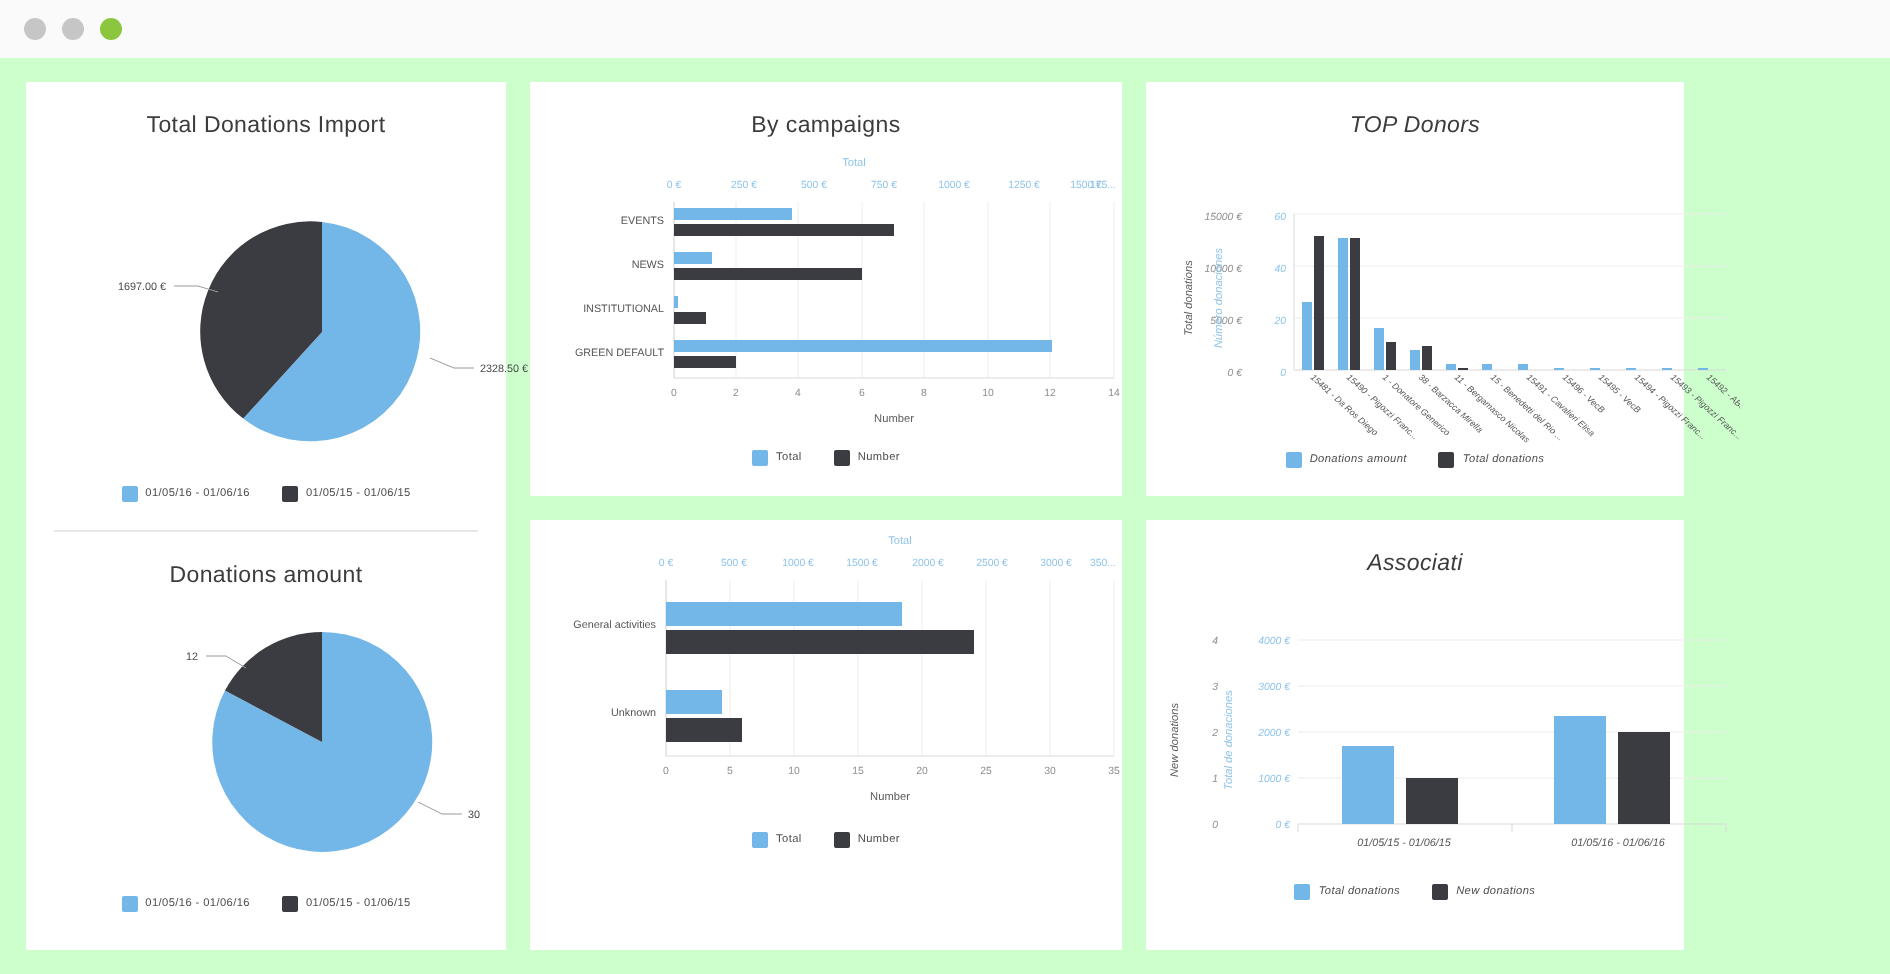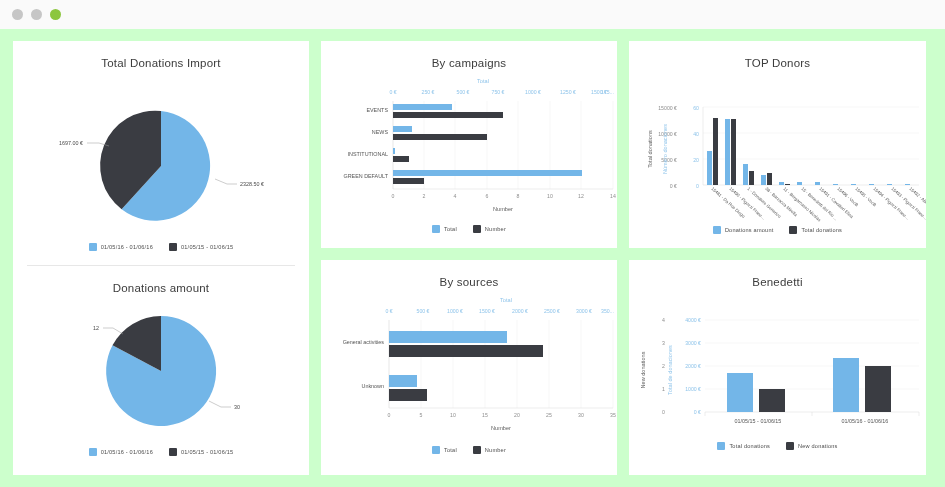--- a/index.html
+++ b/index.html
@@ -26,23 +26,23 @@
   .canvas{
     position:absolute;left:0;top:29px;width:945px;height:458px;
     background:#ccffcc;
   }
   .columns{
     position:absolute;left:13px;top:12px;
     width:919px;height:434px;
     display:flex;gap:12px;
   }
   .col{display:flex;flex-direction:column;gap:0;}
-  .col.left{width:296px;}
+  .col.left{width:240px;}
   .col.mid{width:296px;border-radius:10px;}
-  .col.right{width:297px;}
+  .col.right{width:269px;font-style:italic;}
 
   .panel{
     background:#ffffff;
     box-sizing:border-box;
     position:relative;
   }
   .panel .divider{
     height:1px;background:#e7e7e7;margin:0 14px;
   }
   .card-title{
@@ -216,21 +216,20 @@
               <span class="legend-text">Total</span>
             </span>
             <span class="legend-item">
               <span class="swatch" style="background:#3a3c42"></span>
               <span class="legend-text">Number</span>
             </span>
           </div>
         </div>
 
         <div class="panel" style="height:215px;">
-          <div class="card-title">By sources</div>
 
           <svg width="296" height="162" viewBox="0 0 296 162">
             <text class="axis-title-blue" x="185" y="12" text-anchor="middle">Total</text>
             <text class="axis-lab-blue" x="68" y="23" text-anchor="middle">0 €</text>
             <text class="axis-lab-blue" x="102" y="23" text-anchor="middle">500 €</text>
             <text class="axis-lab-blue" x="134" y="23" text-anchor="middle">1000 €</text>
             <text class="axis-lab-blue" x="166" y="23" text-anchor="middle">1500 €</text>
             <text class="axis-lab-blue" x="199" y="23" text-anchor="middle">2000 €</text>
             <text class="axis-lab-blue" x="231" y="23" text-anchor="middle">2500 €</text>
             <text class="axis-lab-blue" x="263" y="23" text-anchor="middle">3000 €</text>
@@ -351,21 +350,21 @@
               <span class="legend-text">Donations amount</span>
             </span>
             <span class="legend-item">
               <span class="swatch" style="background:#3a3c42"></span>
               <span class="legend-text">Total donations</span>
             </span>
           </div>
         </div>
 
         <div class="panel" style="height:215px;">
-          <div class="card-title">Benedetti</div>
+          <div class="card-title">Associati</div>
 
           <svg width="297" height="160" viewBox="0 0 297 160">
 
             <text class="axis-lab" x="36" y="32" text-anchor="end">4</text>
             <text class="axis-lab" x="36" y="55" text-anchor="end">3</text>
             <text class="axis-lab" x="36" y="78" text-anchor="end">2</text>
             <text class="axis-lab" x="36" y="101" text-anchor="end">1</text>
             <text class="axis-lab" x="36" y="124" text-anchor="end">0</text>
             <text class="axis-title" transform="translate(16,80) rotate(-90)" text-anchor="middle">New donations</text>
 

